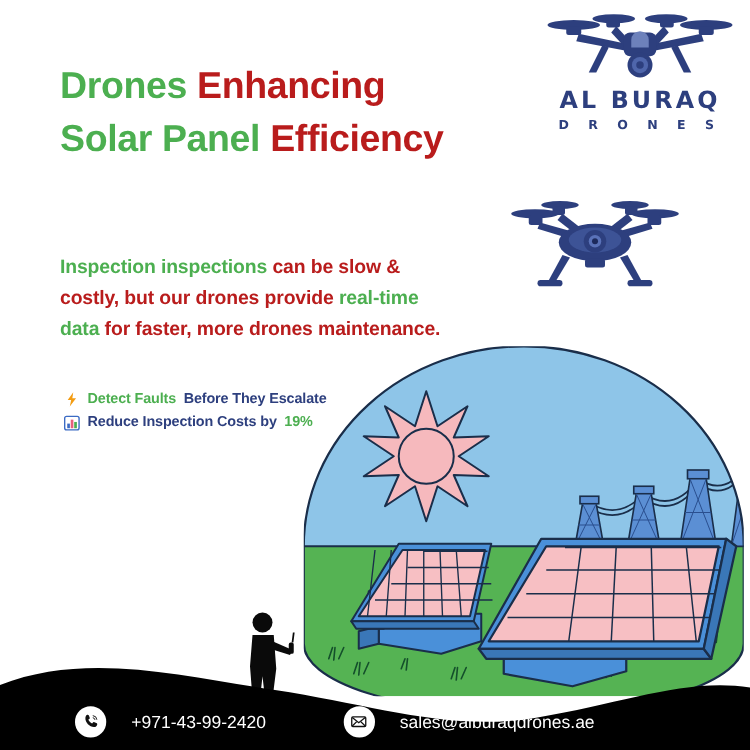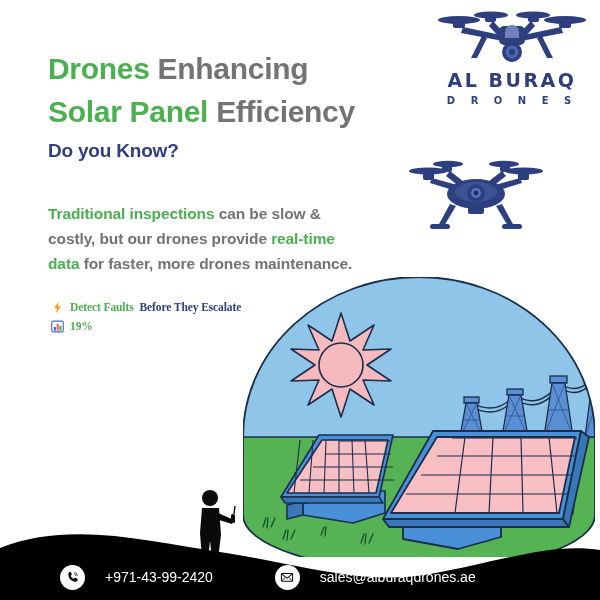--- a/index.html
+++ b/index.html
@@ -80,21 +80,21 @@
     top: 28px;
     width: 400px;
     z-index: 5;
     font-size: 30px;
     font-weight: 700;
     line-height: 1.42;
     letter-spacing: -0.3px;
     color: #2d3f7e;
   }
   .g { color: #4caf50; }
-  .n { color: #737373; }
+  .n { color: #b91c1c; }
 
   
   .subhead {
     position: absolute;
     left: 48px;
     top: 140px;
     z-index: 5;
     font-size: 19px;
     font-weight: 700;
     color: #2d3f7e;
@@ -112,23 +112,22 @@
     font-weight: 700;
     line-height: 1.62;
     color: #3b4da0;
     letter-spacing: -0.1px;
   }
 
   
   .bullets {
     position: absolute;
     left: 50px;
-    top: 300px;
+    top: 312px;
     z-index: 5;
-    font-family: Liberation Serif, serif;
   }
   .bullet-row {
     display: flex;
     align-items: center;
     gap: 6px;
     margin-bottom: 5px;
     font-size: 11.5px;
     font-weight: 700;
     color: #2d3f7e;
     letter-spacing: -0.1px;
@@ -376,24 +375,23 @@
     </svg>
     <div class="logo-name">AL BURAQ</div>
     <div class="logo-sub">D R O N E S</div>
   </div>
 
   <h1 class="headline">
     <span class="g">Drones </span><span class="n">Enhancing</span><br>
     <span class="g">Solar Panel </span><span class="n">Efficiency</span>
   </h1>
 
-  <div class="subhead">Do you Know?</div>
 
   <p class="para">
-    <span class="g">Traditional inspections </span><span class="n">can be slow &amp; costly, but our drones provide </span><span class="g">real-time data </span><span class="n">for faster, more drones maintenance.</span>
+    <span class="g">Inspection inspections </span><span class="n">can be slow &amp; costly, but our drones provide </span><span class="g">real-time data </span><span class="n">for faster, more drones maintenance.</span>
   </p>
 
   <div class="bullets">
 
     <div class="bullet-row">
       <span class="bullet-icon">
         <svg viewBox="0 0 14 14" width="13" height="13" xmlns="http://www.w3.org/2000/svg">
           <path d="M8.2,0.8 L3.4,7.6 L6.4,7.6 L5.2,13.2 L10.6,6 L7.4,6 Z" fill="#f39c12"></path>
         </svg>
       </span>
@@ -404,20 +402,21 @@
 
     <div class="bullet-row">
       <span class="bullet-icon">
         <svg viewBox="0 0 14 14" width="13" height="13" xmlns="http://www.w3.org/2000/svg">
           <rect x="0.8" y="1.2" width="12.4" height="11.6" rx="1.6" fill="#ffffff" stroke="#3b6bc4" stroke-width="1.2"></rect>
           <rect x="3" y="7.4" width="2.3" height="4" fill="#3b6bc4"></rect>
           <rect x="6" y="4" width="2.3" height="7.4" fill="#e8607e"></rect>
           <rect x="9" y="6" width="2.3" height="5.4" fill="#4caf50"></rect>
         </svg>
       </span>
+      <span style="color:#2d3f7e">Reduce Inspection Costs by </span>
         <span style="color:#4caf50">19%</span>
     </div>
 
   </div>
 
   <svg class="wave" viewBox="0 0 600 110" preserveAspectRatio="none" xmlns="http://www.w3.org/2000/svg">
     <path d="M0,58 C70,30 150,52 220,62 C300,74 360,96 430,84 C500,72 550,52 600,60 L600,110 L0,110 Z" fill="#000000"></path>
   </svg>
 
   <div class="footer">

